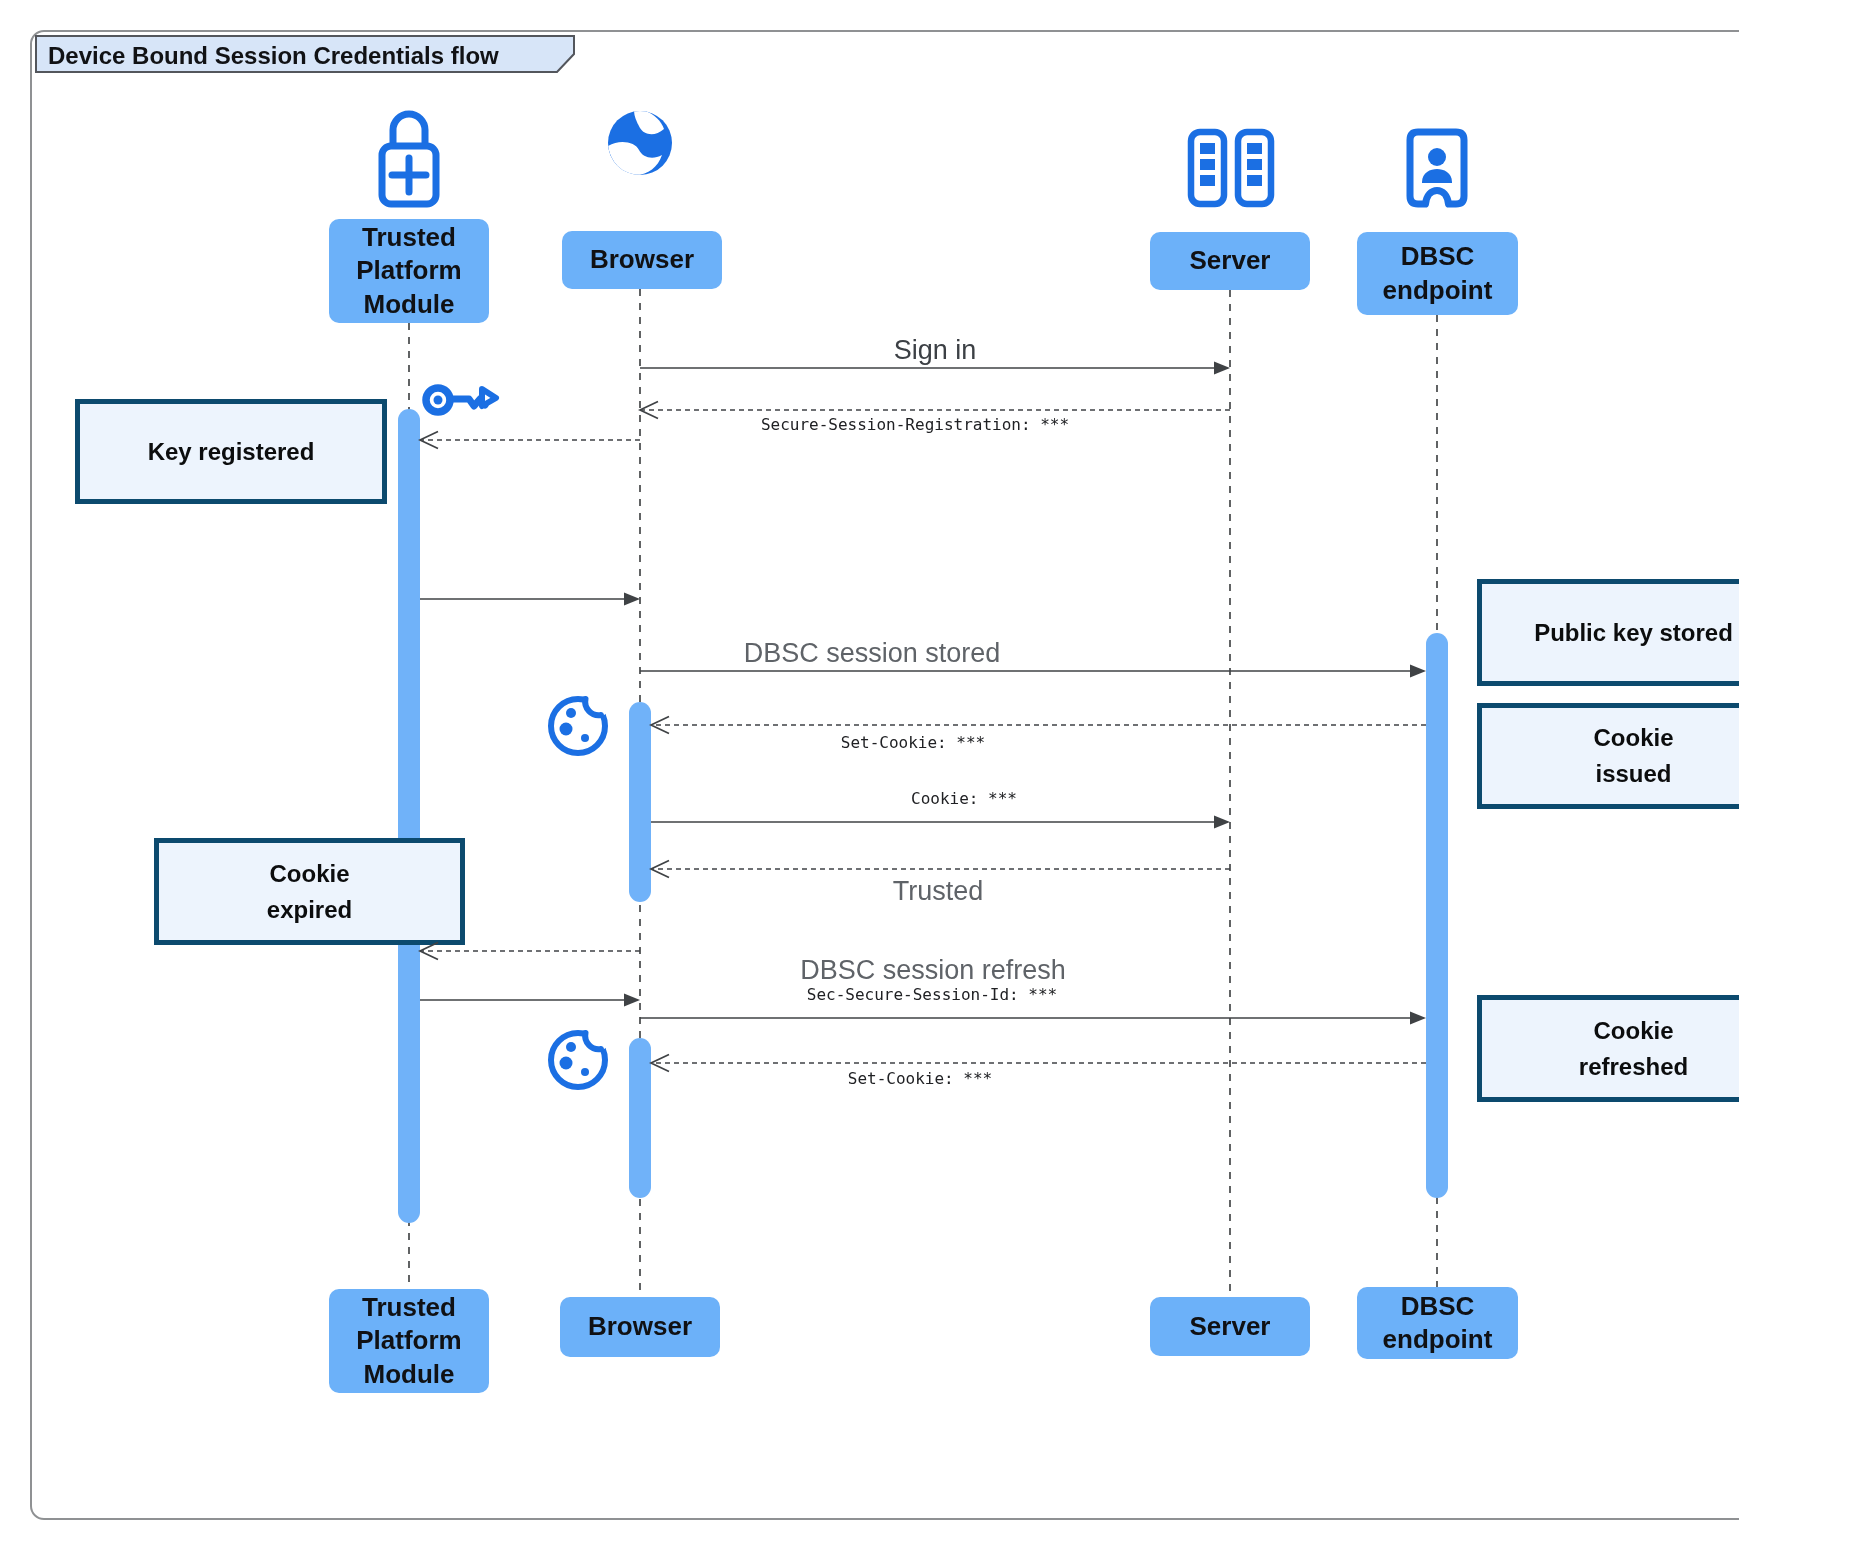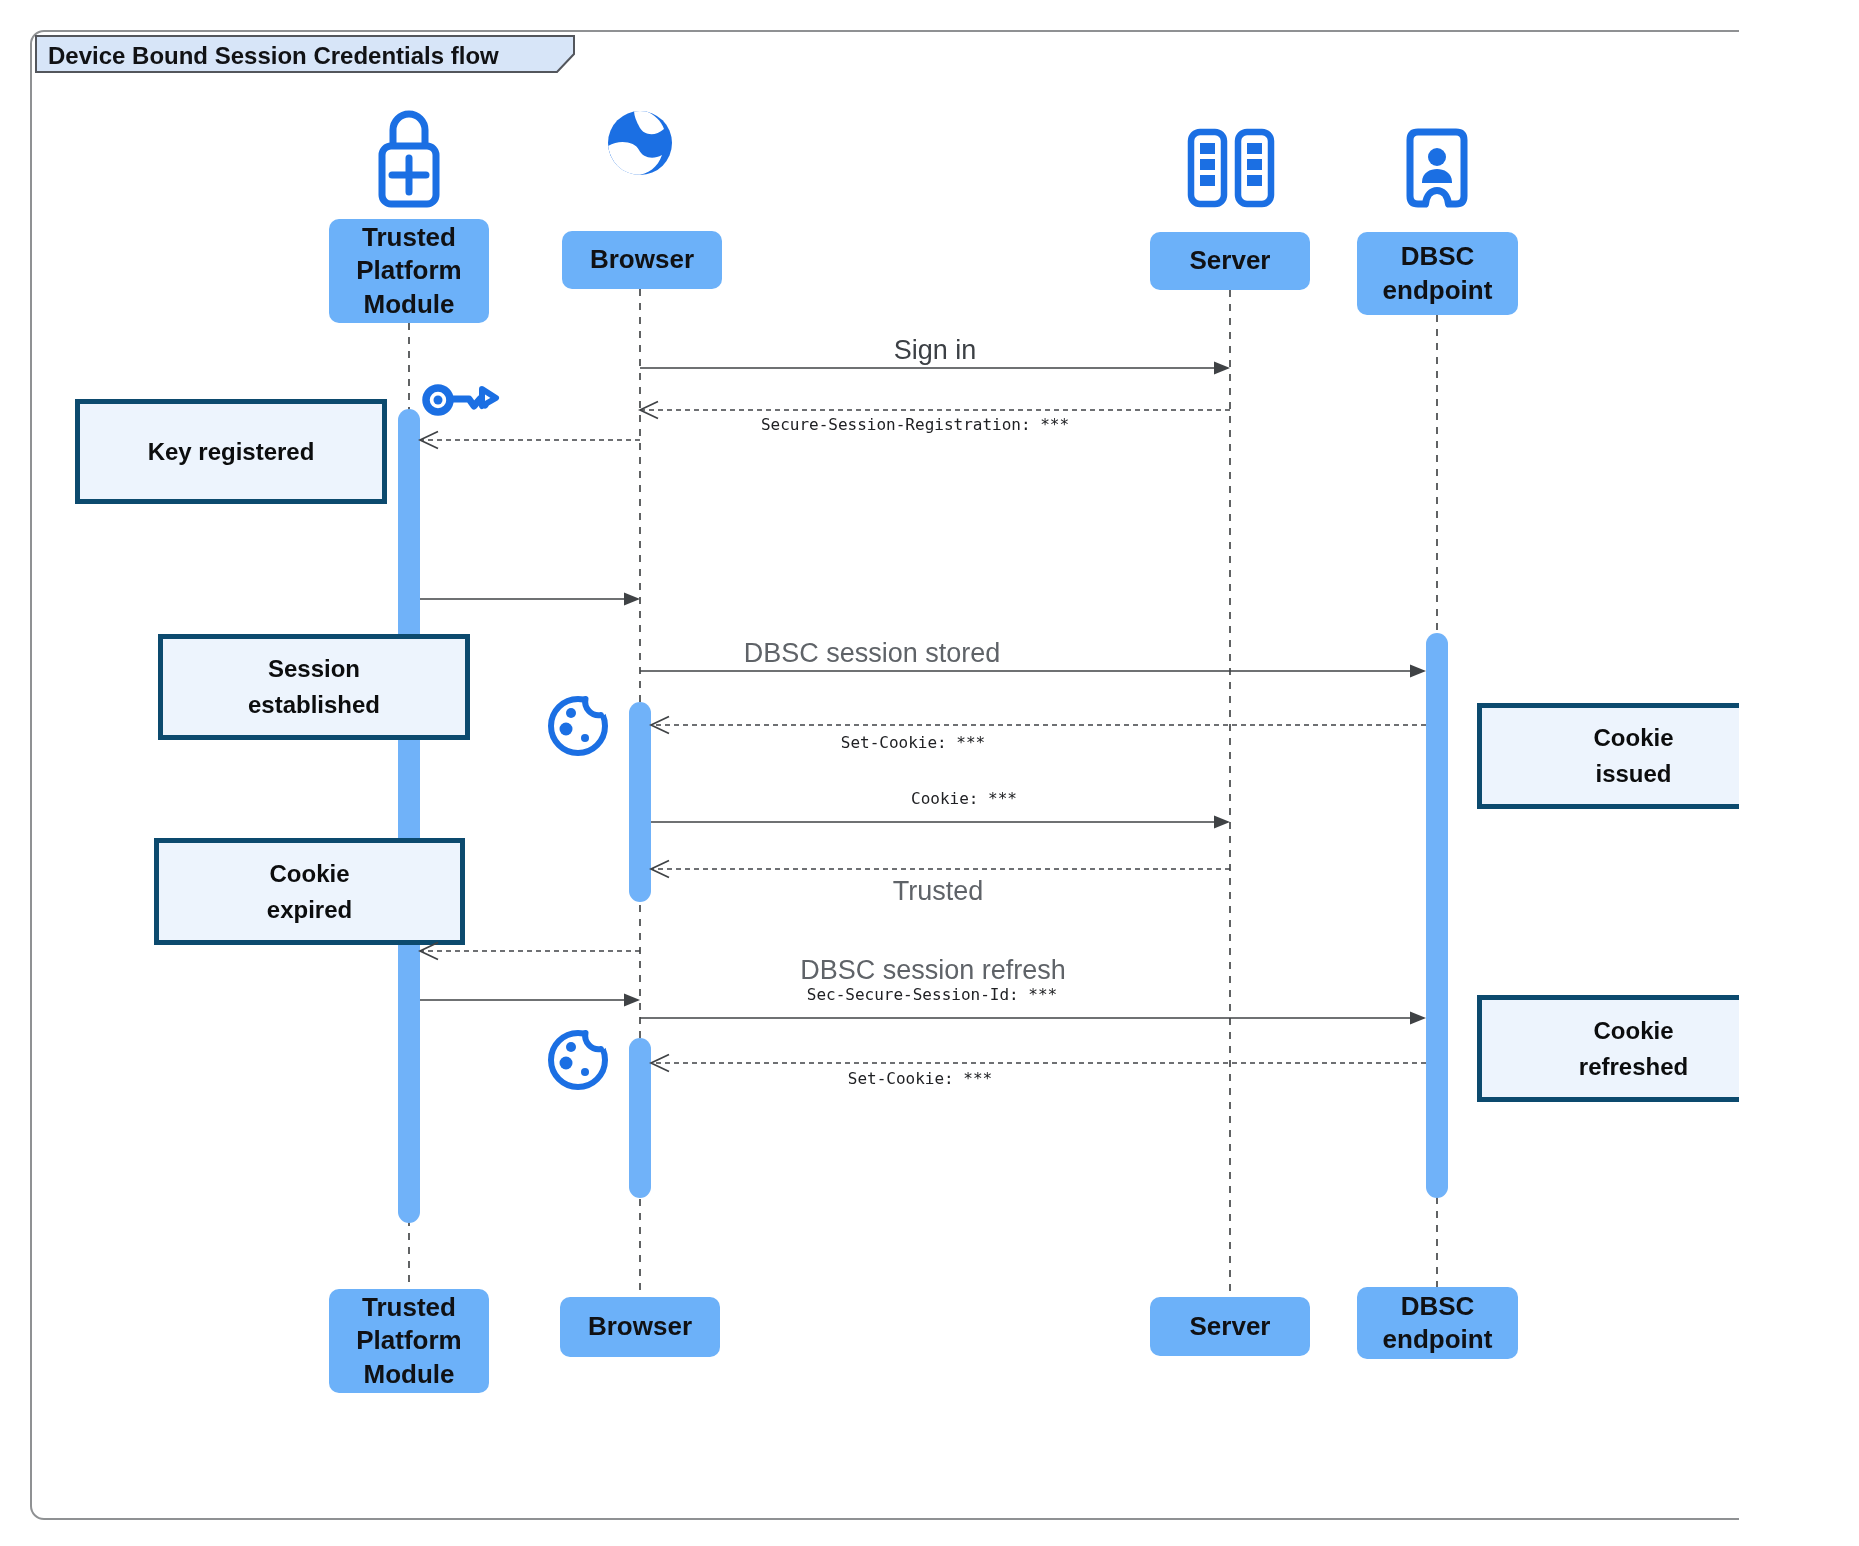--- a/index.html
+++ b/index.html
@@ -42,24 +42,23 @@
       <line x1="1437" y1="315" x2="1437" y2="1287"></line>
     </g>
   </svg>
 
   <div class="bar" style="left:398px;top:409px;height:814px;"></div>
   <div class="bar" style="left:629px;top:702px;height:200px;"></div>
   <div class="bar" style="left:629px;top:1038px;height:160px;"></div>
   <div class="bar" style="left:1426px;top:633px;height:565px;"></div>
 
   <div class="note" style="left:75px;top:399px;width:302px;height:95px;">Key registered</div>
-  <div class="note" style="left:158px;top:634px;width:302px;height:96px;">Session
-established</div>
   <div class="note" style="left:154px;top:838px;width:301px;height:97px;">Cookie
 expired</div>
+  <div class="note" style="left:1477px;top:579px;width:303px;height:97px;">Public key stored</div>
   <div class="note" style="left:1477px;top:703px;width:303px;height:96px;">Cookie
 issued</div>
   <div class="note" style="left:1477px;top:995px;width:303px;height:97px;">Cookie
 refreshed</div>
 
   <svg class="layer" width="1859" height="1546">
 
     <g stroke="#3f4245" stroke-width="1.7">
       <line x1="640" y1="368" x2="1214" y2="368"></line>
       <line x1="420" y1="599" x2="624" y2="599"></line>

